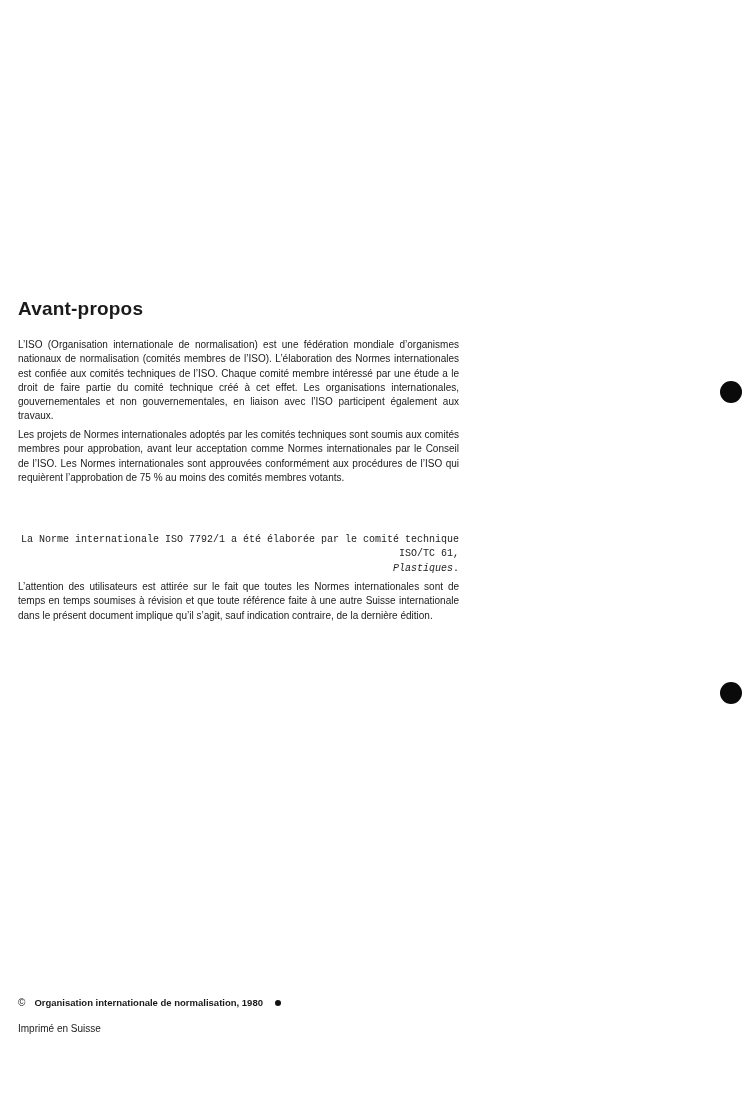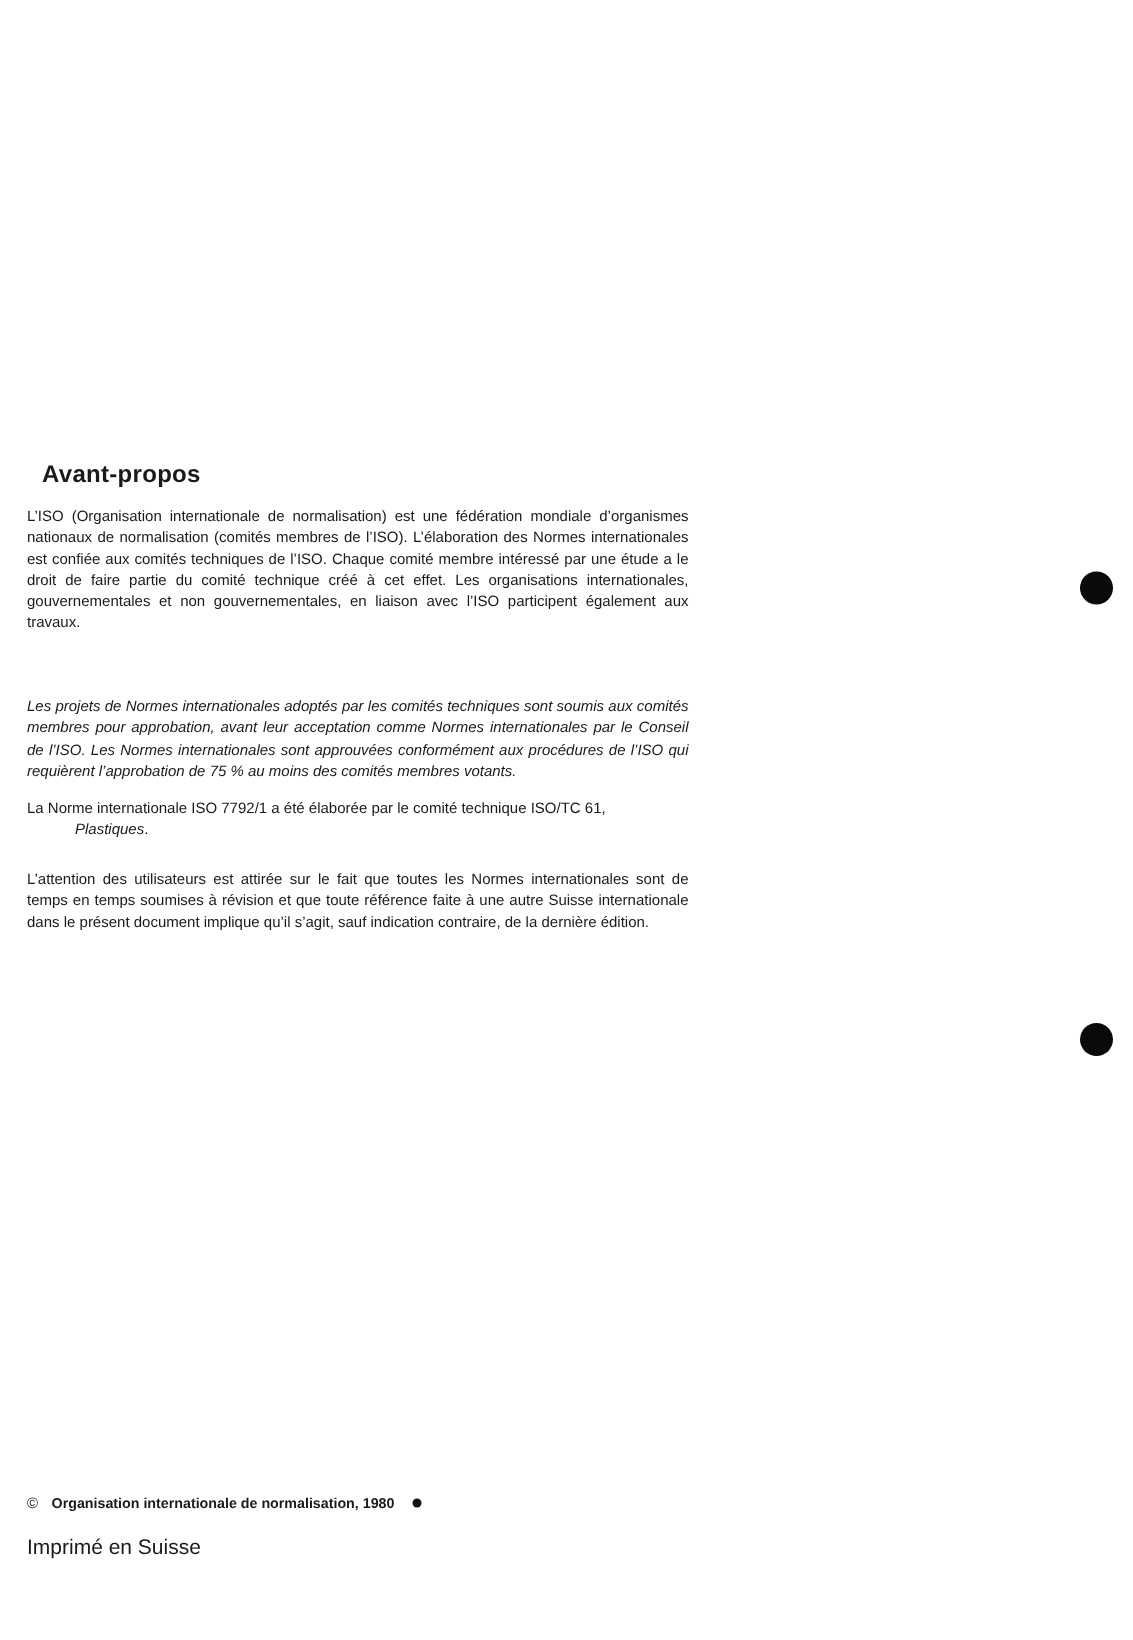--- a/index.html
+++ b/index.html
@@ -7,36 +7,36 @@
     width: 755px; height: 1093px;
     background: #ffffff;
     position: relative;
     overflow: hidden;
     font-family: "Liberation Sans", sans-serif;
     color: #1a1a1a;
   }
   .page-title {
     position: absolute;
     left: 18px; top: 298px;
-    margin: 10px;
-    font-size: 16px;
+    margin: 0;
+    font-size: 19px;
     font-weight: bold;
     letter-spacing: 0.2px;
   }
   .body-text {
     position: absolute;
     left: 18px;
     width: 441px;
     margin: 0;
     font-size: 10px;
     line-height: 14.3px;
     text-align: justify;
   }
   .p1 { top: 338px; }
-  .p2 { top: 465px; font-style: italic; }
+  .p2 { top: 428px; }
   .p3 { top: 533px; }
   .p4 { top: 580px; }
   .italic { font-style: italic; margin-left: 32px; }
   .punch-hole {
     position: absolute;
     width: 22px; height: 22px;
     border-radius: 50%;
     background: #0a0a0a;
   }
   .hole-1 { left: 720px; top: 381px; }
@@ -50,33 +50,33 @@
   .copyright .symbol { margin-right: 9px; font-size: 10px; }
   .copyright .org { font-weight: bold; }
   .copyright .bullet {
     display: inline-block;
     width: 6px; height: 6px; border-radius: 50%;
     background: #111; margin-left: 12px; vertical-align: middle;
   }
   .printed {
     position: absolute;
     left: 18px; top: 1023px;
-    font-size: 14px;
+    font-size: 10px;
   }
 </style>
 </head>
 <body>
 
 <h1 class="page-title">Avant-propos</h1>
 
 <p class="body-text p1">L’ISO (Organisation internationale de normalisation) est une fédération mondiale d’organismes nationaux de normalisation (comités membres de l’ISO). L’élaboration des Normes internationales est confiée aux comités techniques de l’ISO. Chaque comité membre intéressé par une étude a le droit de faire partie du comité technique créé à cet effet. Les organisations internationales, gouvernementales et non gouvernementales, en liaison avec l’ISO participent également aux travaux.</p>
 
 <p class="body-text p2">Les projets de Normes internationales adoptés par les comités techniques sont soumis aux comités membres pour approbation, avant leur acceptation comme Normes internationales par le Conseil de l’ISO. Les Normes internationales sont approuvées conformément aux procédures de l’ISO qui requièrent l’approbation de 75 % au moins des comités membres votants.</p>
 
-<p class="body-text p3" style="text-align:left;">
+<p class="body-text p3" style="text-align:right;font-family:Liberation Mono, monospace;">
   <span>La Norme internationale ISO 7792/1 a été élaborée par le comité technique ISO/TC 61,</span><br>
   <span class="italic">Plastiques</span><span>.</span>
 </p>
 
 <p class="body-text p4">L’attention des utilisateurs est attirée sur le fait que toutes les Normes internationales sont de temps en temps soumises à révision et que toute référence faite à une autre Suisse internationale dans le présent document implique qu’il s’agit, sauf indication contraire, de la dernière édition.</p>
 
 <div class="punch-hole hole-1"></div>
 <div class="punch-hole hole-2"></div>
 
 <div class="copyright">

